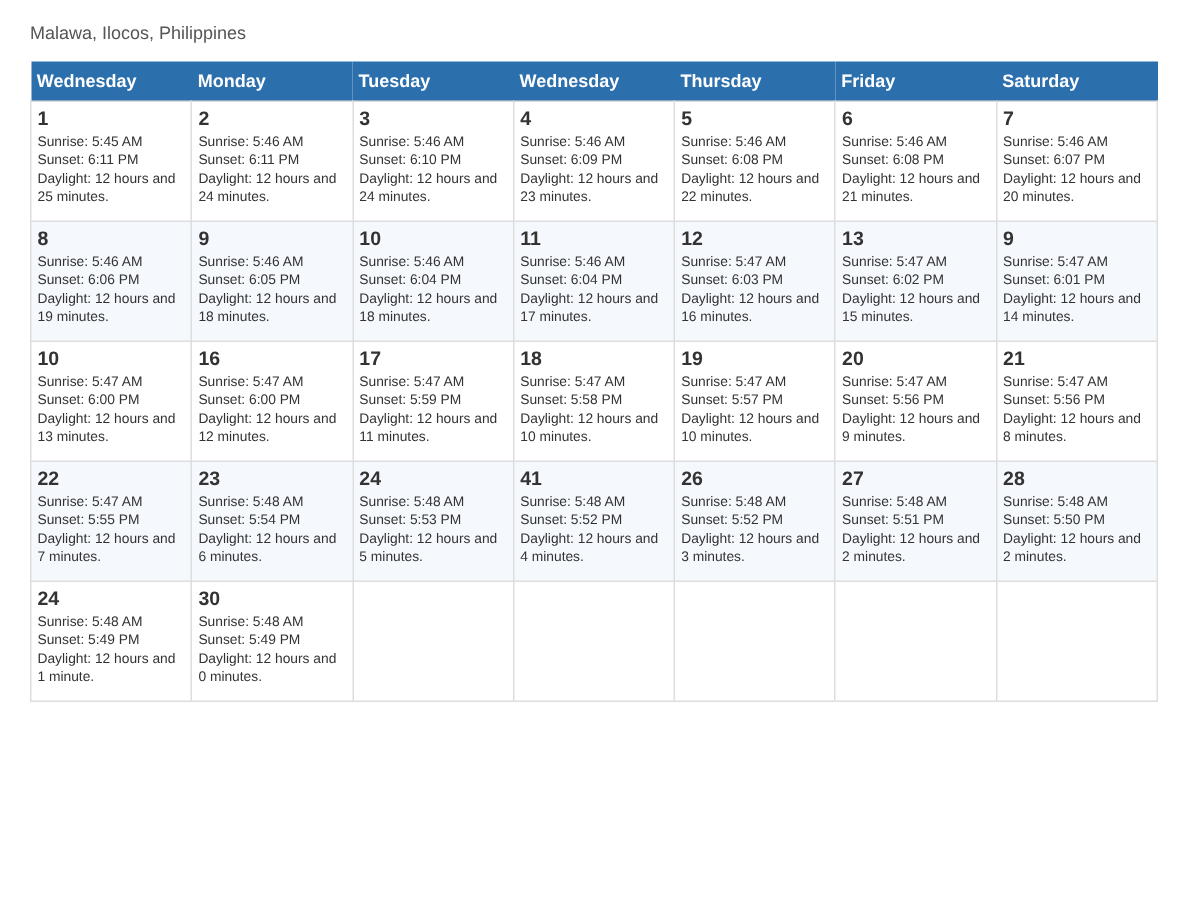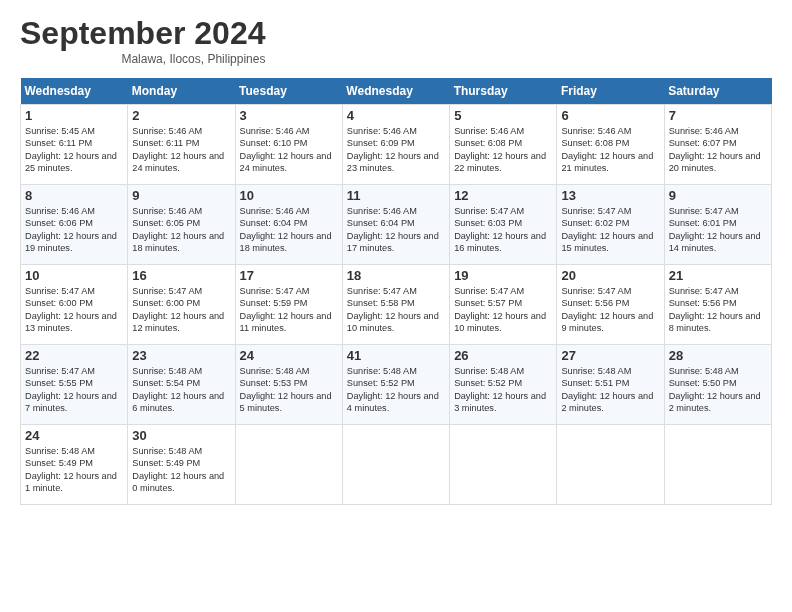--- a/index.html
+++ b/index.html
@@ -97,21 +97,20 @@
       background-color: #ffffff;
     }
     th:first-child { border-radius: 0; }
   </style>
 </head>
 <body>
 
 <div class="container">
   <div class="header">
     <div class="title-section">
-      <div class="month-title">September 2024</div>
       <div class="location">Malawa, Ilocos, Philippines</div>
     </div>
   </div>
 
   <table>
     <thead>
       <tr>
       <th>Wednesday</th>
           <th>Monday</th>
           <th>Tuesday</th>

